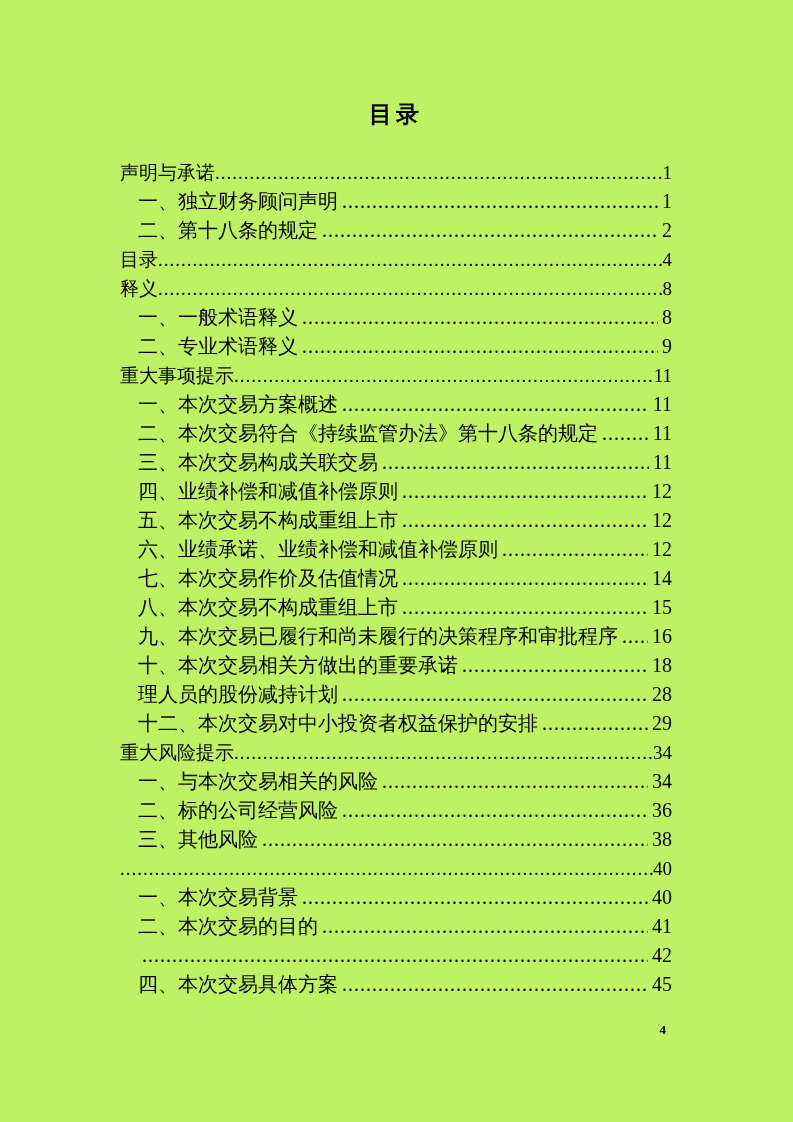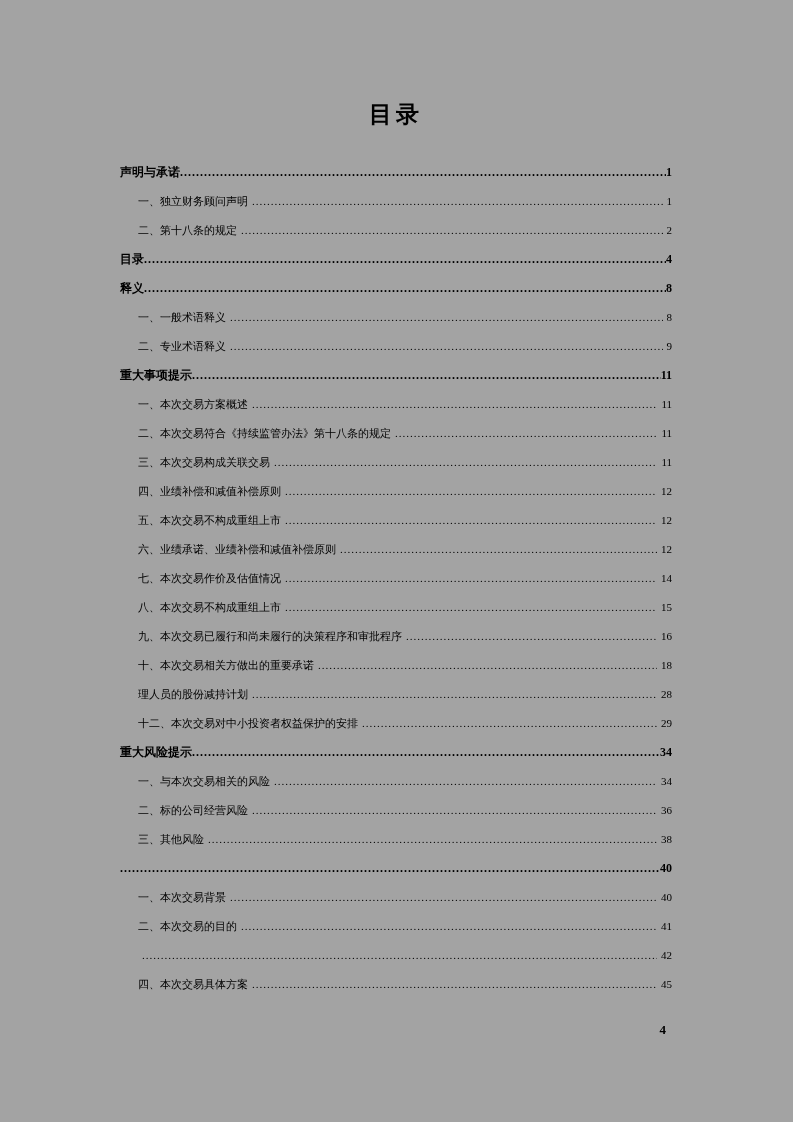--- a/index.html
+++ b/index.html
@@ -5,21 +5,21 @@
   html, body {
     margin: 0;
     padding: 0;
     background: #ffffff;
   }
   .page {
     position: relative;
     width: 793px;
     height: 1122px;
     margin: 0 auto;
-    background: #a3a3a3;
+    background: #bef264;
     color: #000000;
     font-family: "Liberation Serif", "DejaVu Serif", serif;
     overflow: hidden;
   }
   .content {
     position: absolute;
     left: 120px;
     top: 0;
     width: 552px;
   }
@@ -33,25 +33,25 @@
   }
   .toc-entry {
     margin-bottom: 4px;
   }
   .toc-row {
     display: flex;
     align-items: baseline;
     line-height: 25px;
   }
   .toc-entry.l1 {
-    font-weight: bold;
-    font-size: 12px;
+    font-weight: normal;
+    font-size: 19px;
   }
   .toc-entry.l2 {
-    font-size: 11px;
+    font-size: 20px;
   }
   .toc-entry.l2 .toc-row {
     padding-left: 18px;
   }
   .toc-label {
     flex: 0 0 auto;
     white-space: nowrap;
   }
   .toc-dots {
     flex: 1 1 0;

